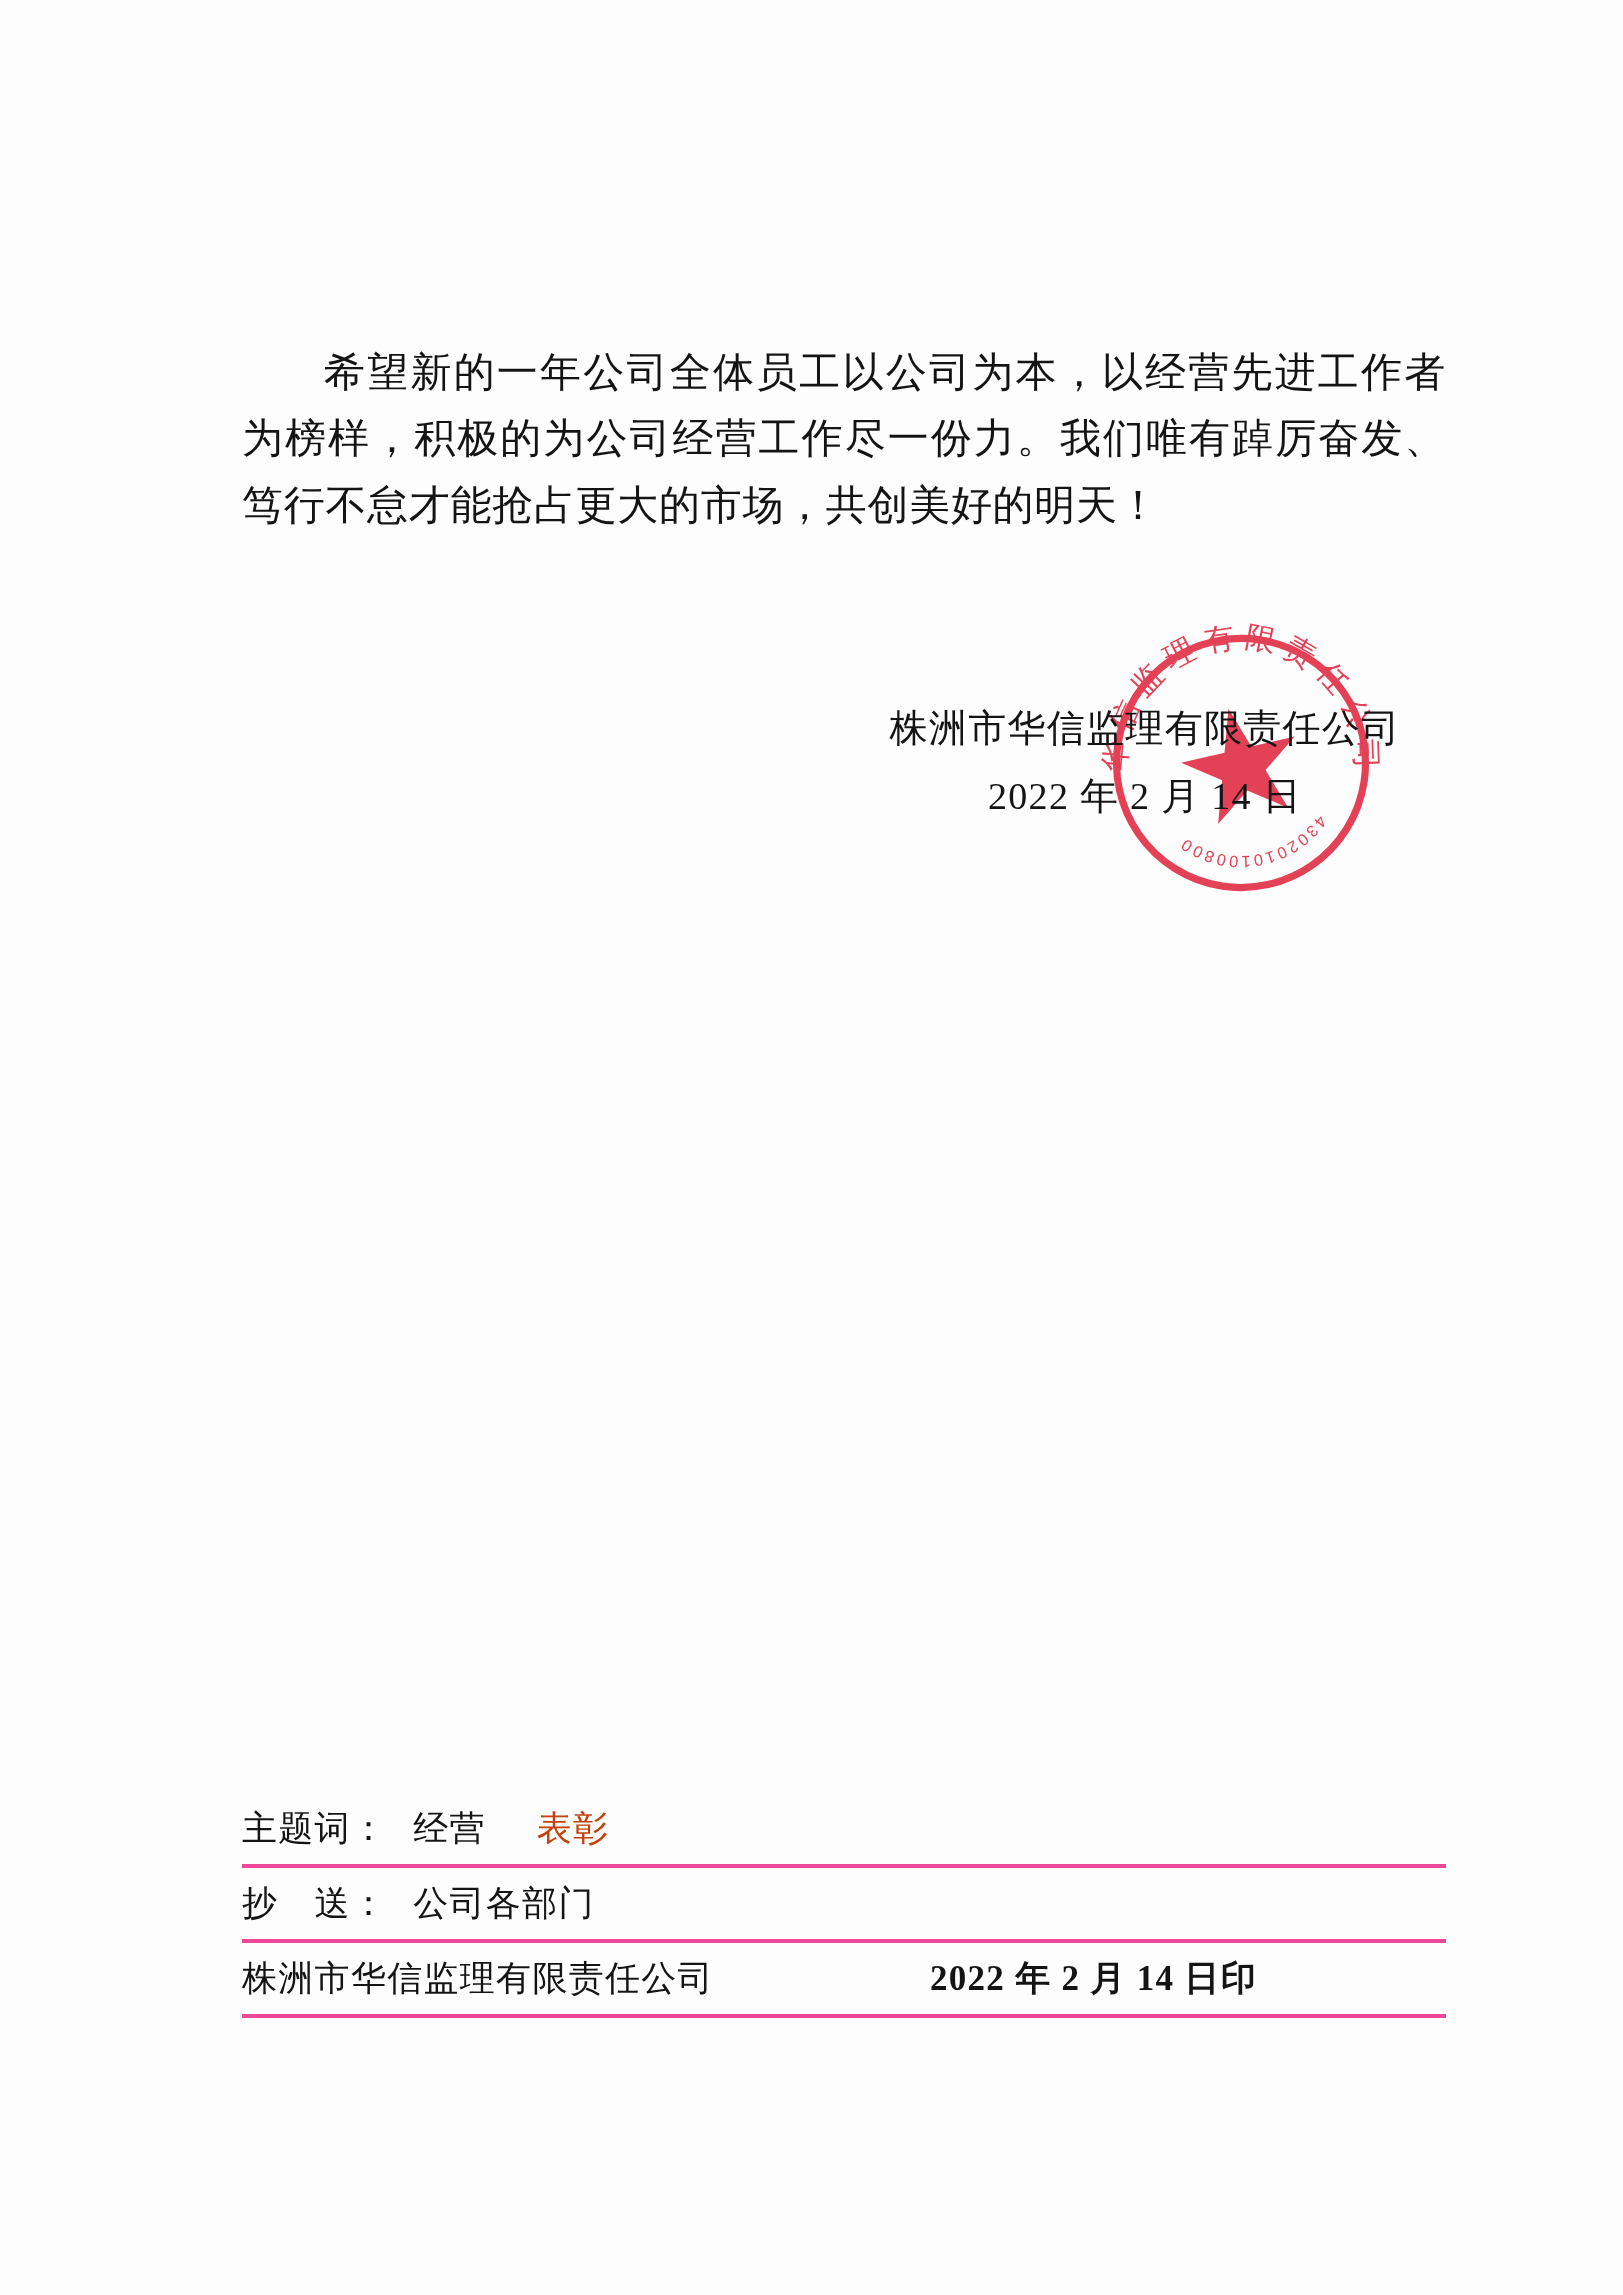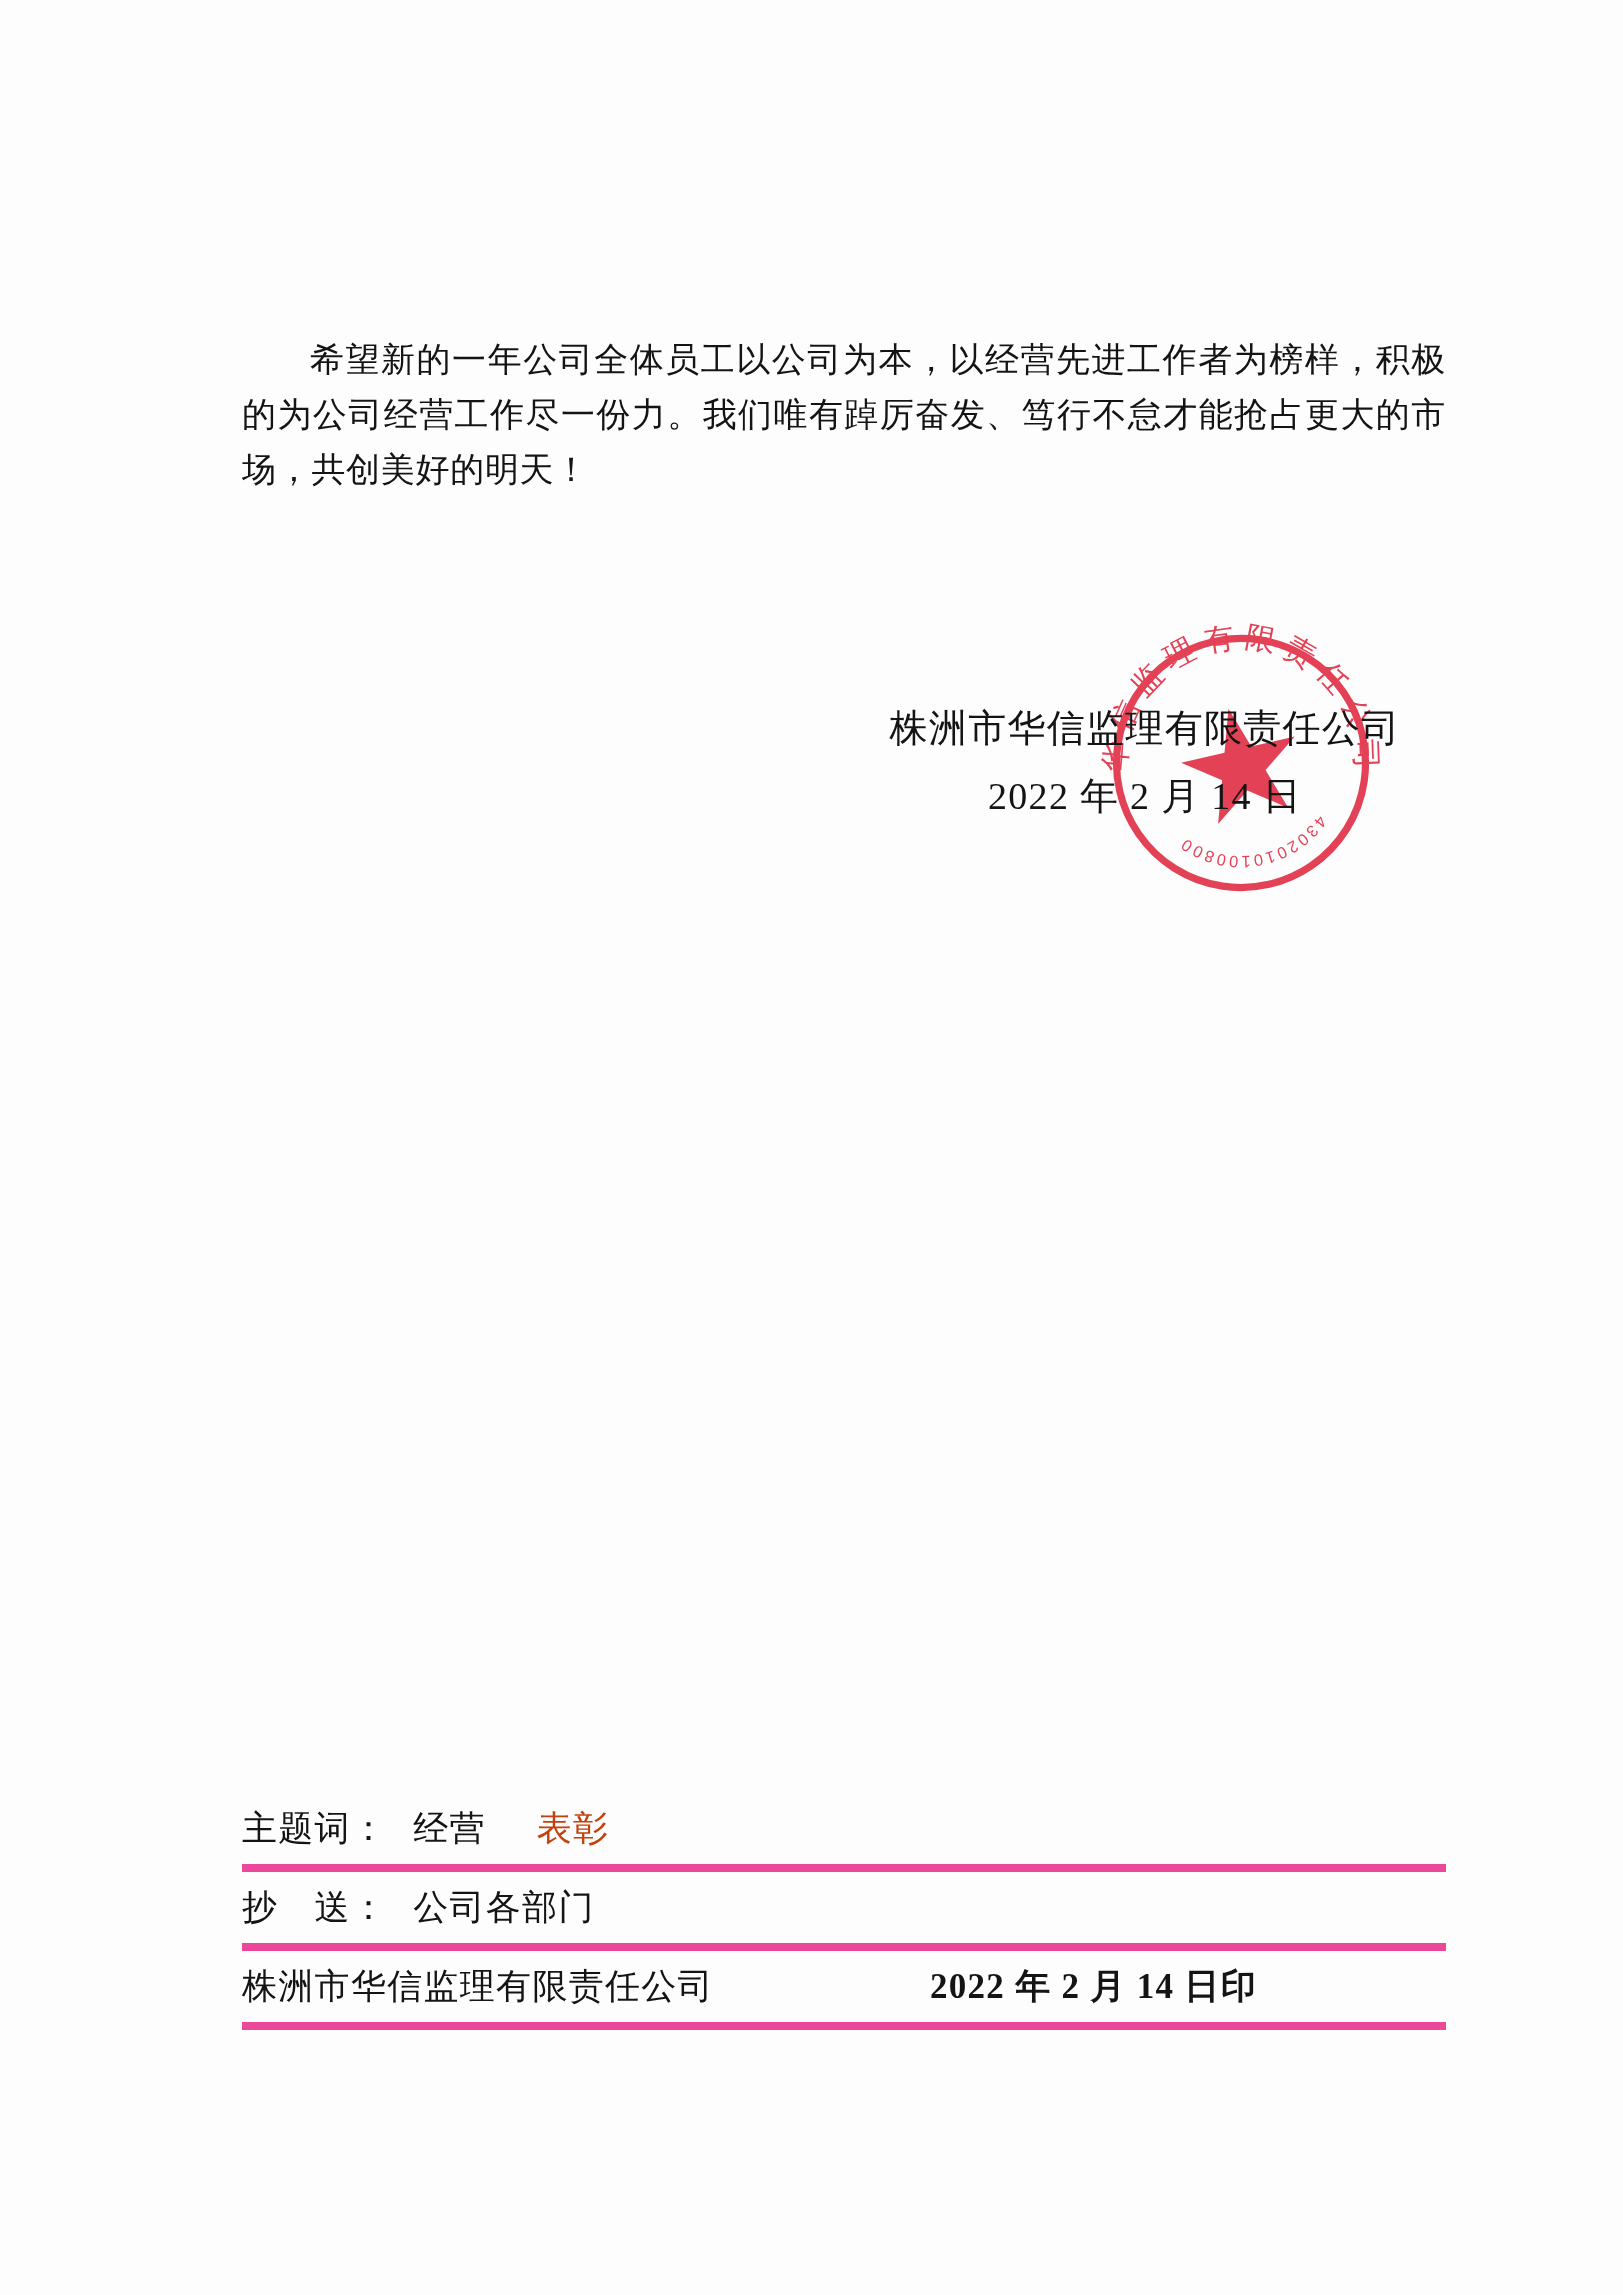--- a/index.html
+++ b/index.html
@@ -19,21 +19,21 @@
     overflow: hidden;
   }
   
   .body-block {
     position: absolute;
     left: 242px;
     top: 298px;
     width: 1204px;
   }
   .body-par {
-    font-size: 34px;
+    font-size: 41px;
     line-height: 1.62;
     letter-spacing: 0.7px;
     text-indent: 2em;
     text-align: justify;
     color: #141414;
   }
   
   .sign-block {
     position: absolute;
     right: 177px;
@@ -71,21 +71,21 @@
   
   .footer {
     position: absolute;
     left: 242px;
     top: 1793px;
     width: 1204px;
   }
   .frow {
     position: relative;
     height: 71px;
-    border-bottom: 8px solid #ec4899;
+    border-bottom: 4px solid #ec4899;
     display: flex;
     align-items: center;
     white-space: nowrap;
   }
   .flabel {
     font-size: 35px;
     letter-spacing: 1.3px;
     color: #141414;
   }
   .fvalue {

